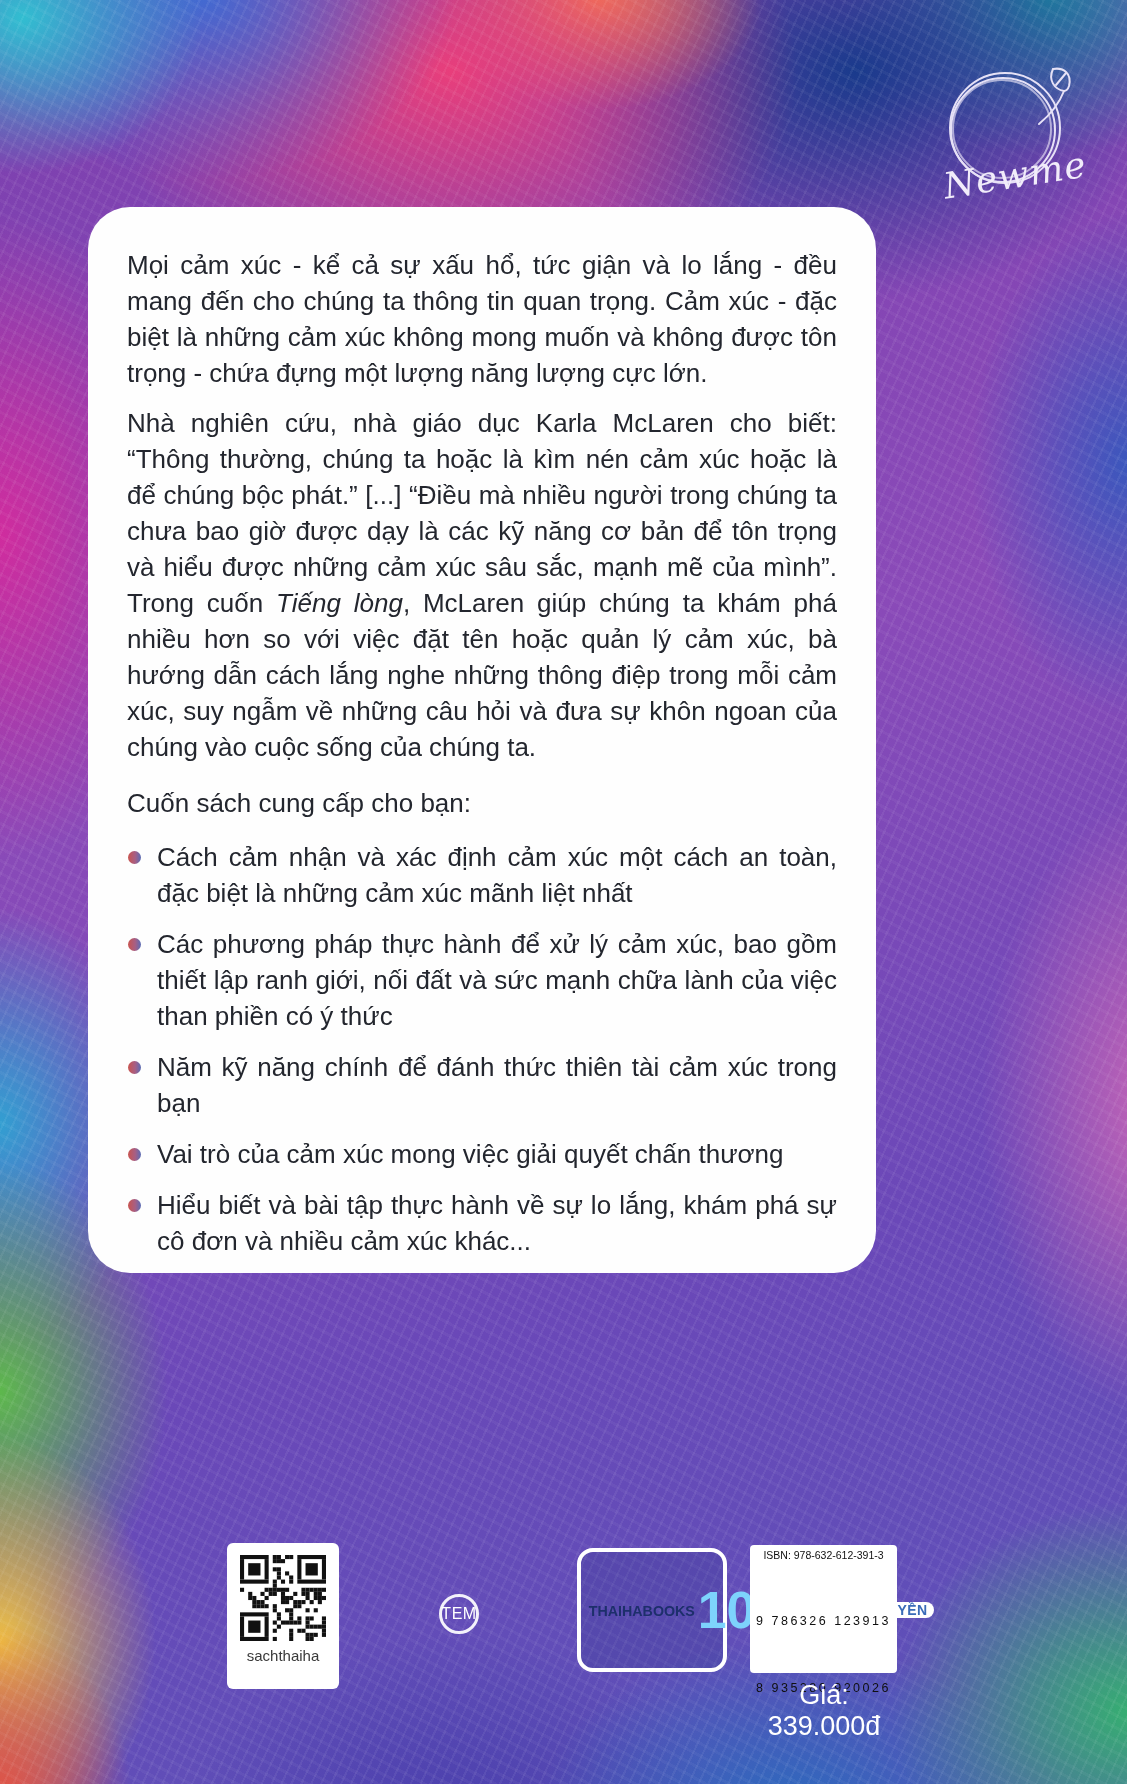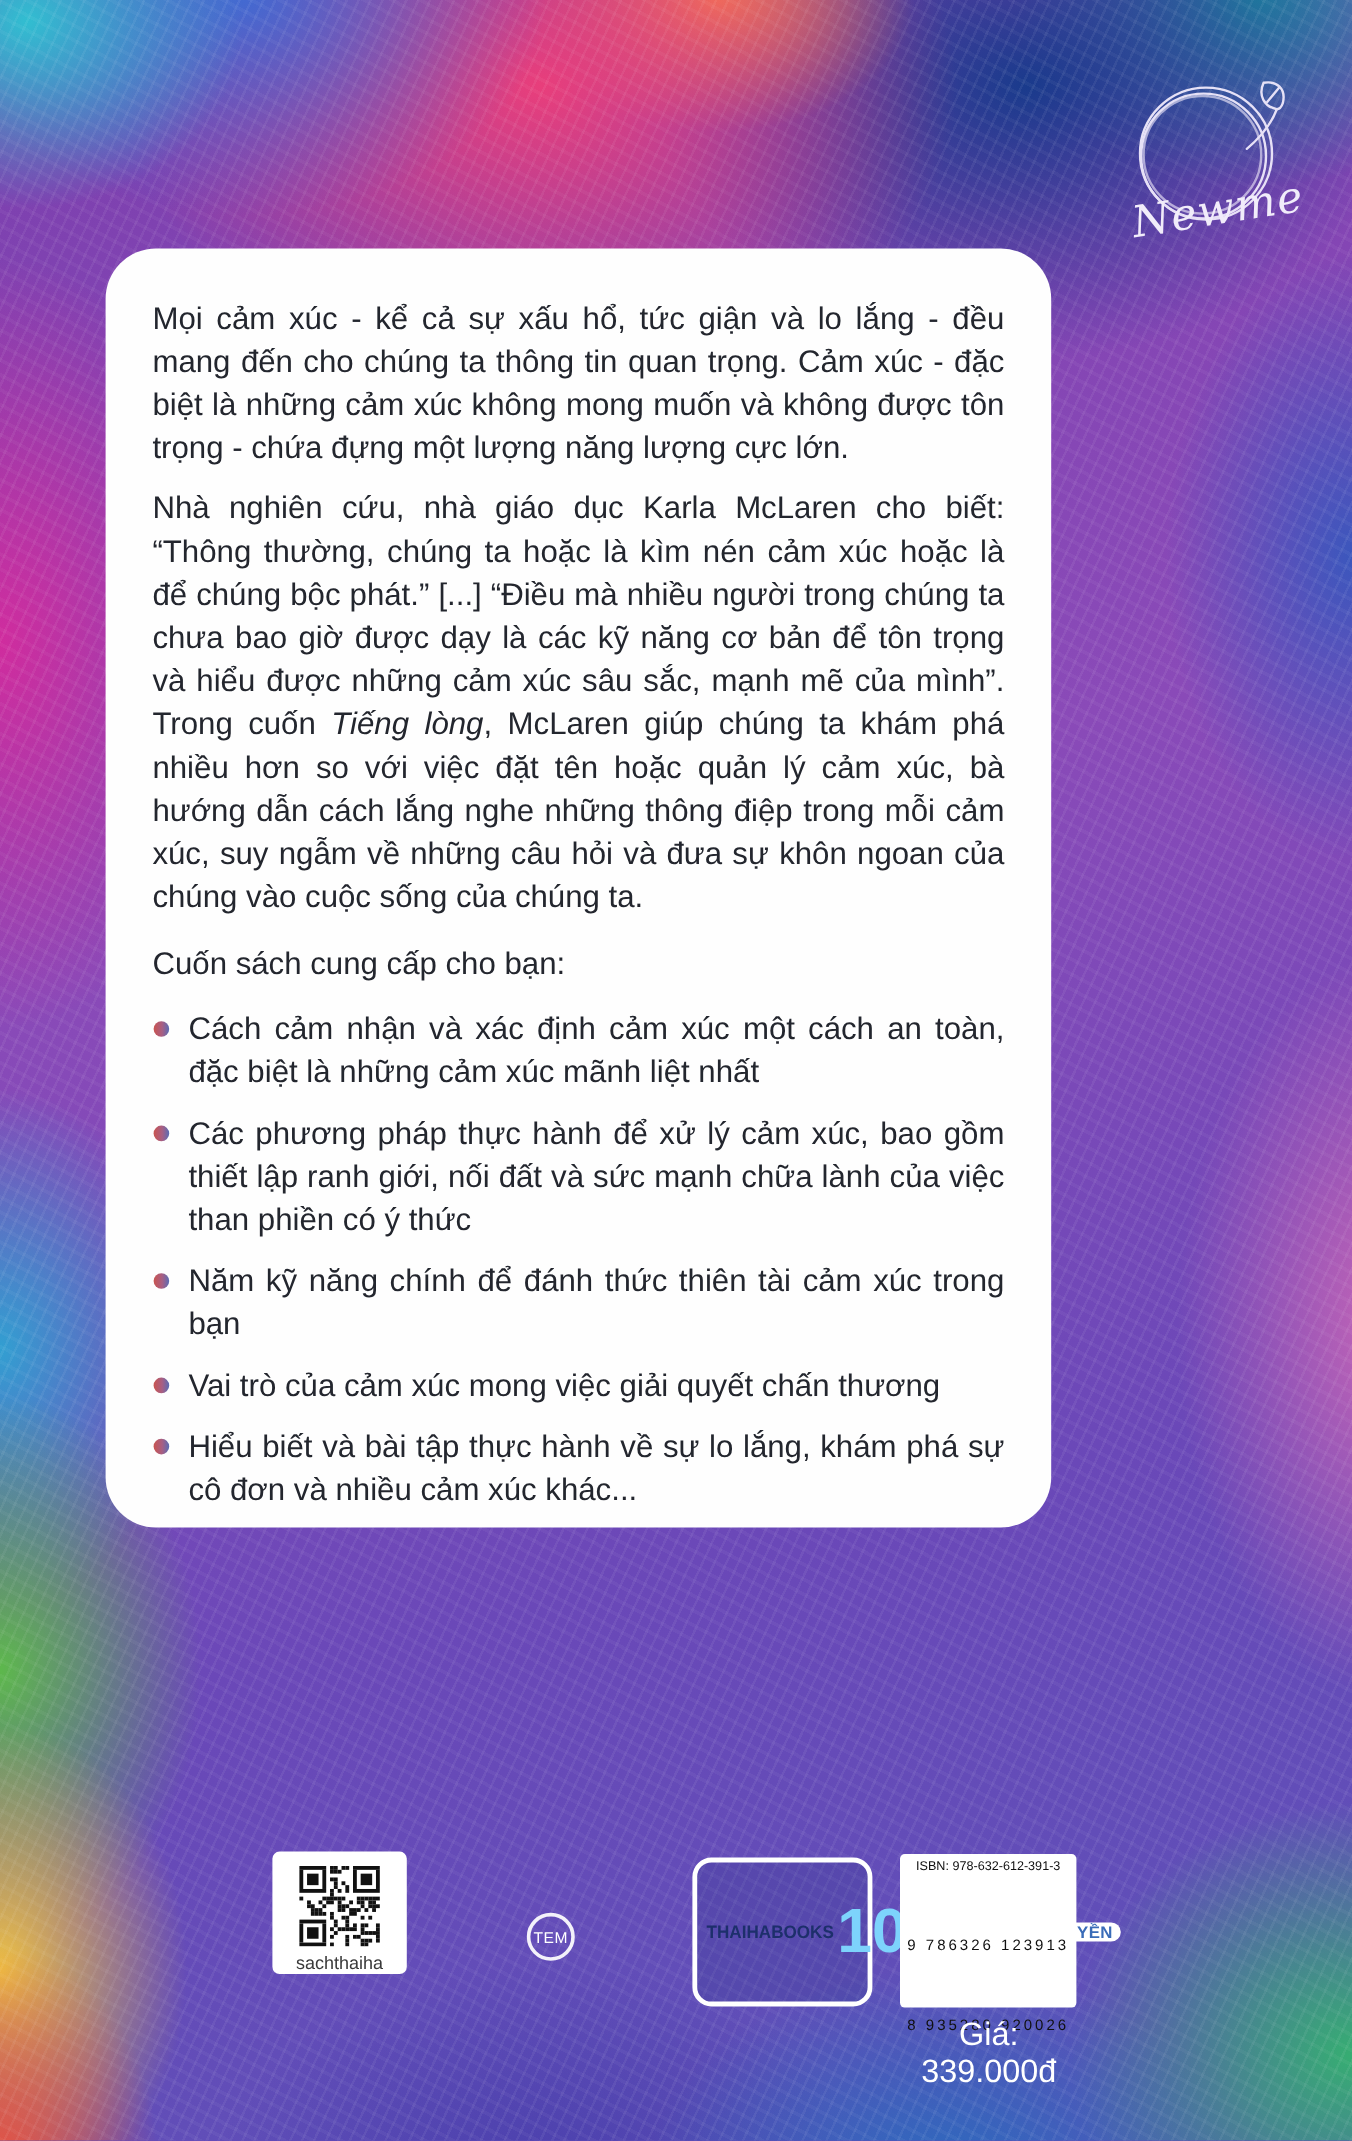--- a/index.html
+++ b/index.html
@@ -57,31 +57,31 @@
   .bullets{ list-style:none; }
   .bullet{ display:flex; margin-bottom:15px; }
   .dot{
     flex:0 0 13px; width:13px; height:13px; border-radius:50%;
     margin:12px 16px 0 1px;
     background:linear-gradient(90deg,#c9544f 0%,#a75f84 55%,#5a6cb4 100%);
   }
   .btext{ flex:1; text-align:justify; }
   
   .qr-card{
-    position:absolute; left:227px; top:1543px; width:112px; height:102px;
+    position:absolute; left:227px; top:1543px; width:112px; height:146px;
     background:#fff; border-radius:6px; display:flex; flex-direction:column;
     align-items:center; padding-top:12px;
   }
   .qr-card svg{ width:86px; height:86px; }
   .qr-label{ margin-top:6px; font-size:15px; color:#3a3a3a; }
   .tem{
     position:absolute; left:439px; top:1594px; width:40px; height:40px;
     border:3px solid rgba(255,255,255,.92); border-radius:50%;
     display:flex; align-items:center; justify-content:center;
-    color:#fff; font-size:13px; letter-spacing:.5px;
+    color:#fff; font-size:16px; letter-spacing:.5px;
   }
   .badge{
     position:absolute; left:577px; top:1548px; width:150px; height:124px;
     border:4px solid #fff; border-radius:16px; background:rgba(25,50,120,.16);
     display:flex; flex-direction:row; align-items:center;
     justify-content:space-between; padding:7px 5px 7px 5px;
   }
   .badge-name{ color:#1d2f6b; font-weight:bold; font-size:15px; transform:scaleX(.95); white-space:nowrap; }
   .badge-100{ color:#7dd3fc; font-weight:bold; display:flex; align-items:flex-end; line-height:.85; }
   .badge-100 .n{ font-size:52px; }

